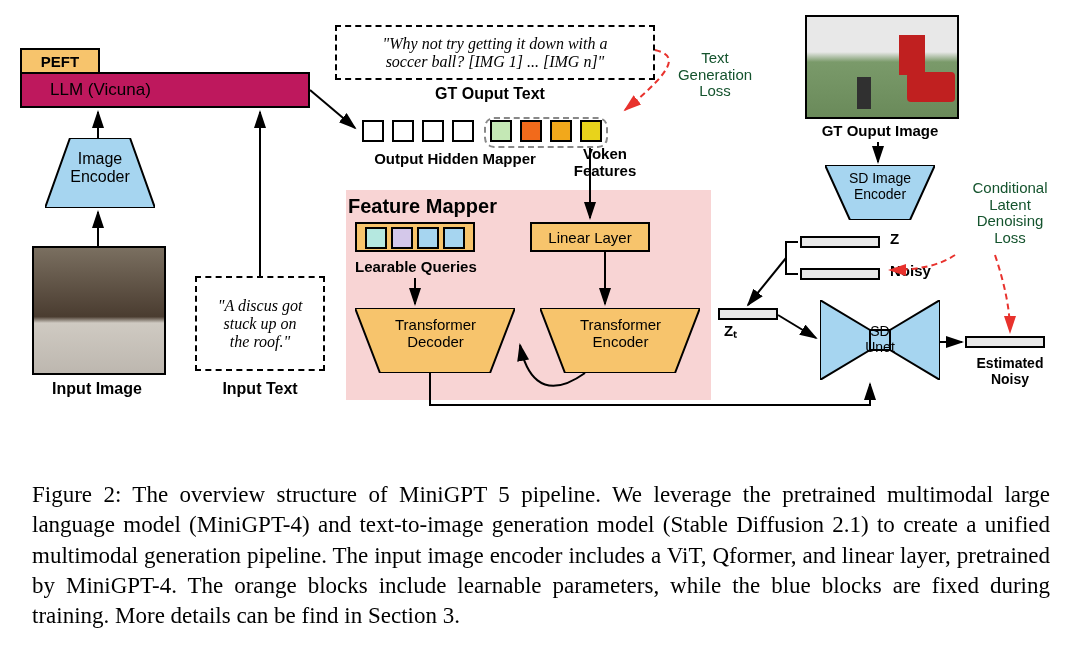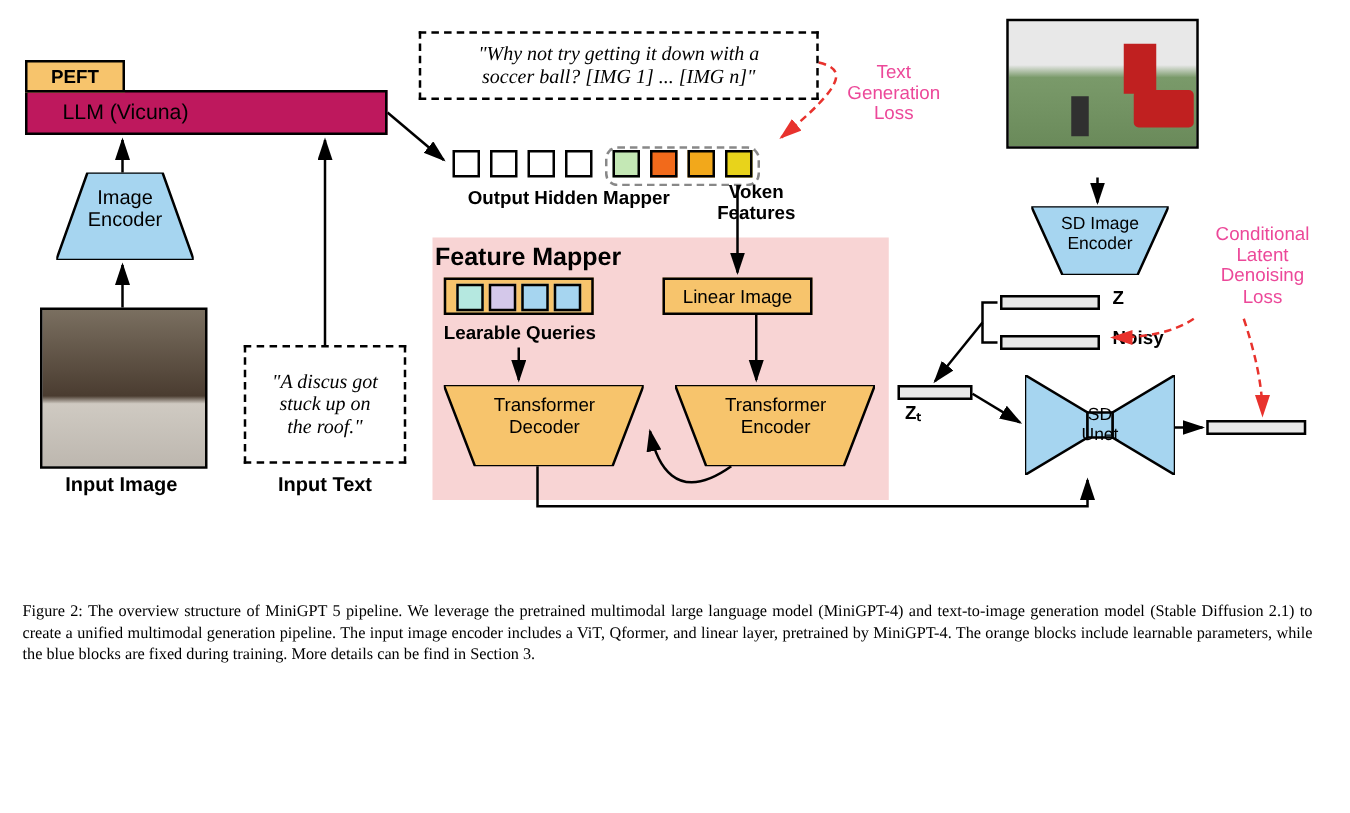--- a/index.html
+++ b/index.html
@@ -33,39 +33,39 @@
   .orange { background: #f7c46c; }
   .pink { background: #f8d4d4; }
   .white { background: #fff; }
   .label {
     position: absolute;
     font-family: Arial, Helvetica, sans-serif;
     font-weight: bold;
     text-align: center;
     line-height: 1.15;
   }
-  .redtext { color: #ec4899; font-family: Arial, sans-serif; font-size: 15px; line-height: 1.1;}
+  .redtext { color: #14532d; font-family: Arial, sans-serif; font-size: 15px; line-height: 1.1;}
   .dashed { border: 2px dashed #000; }
   .trap {
     position: absolute;
   }
   .img-ph {
     position: absolute;
     background: linear-gradient(#8bb88b,#c9d5c9 60%,#8a8a8a);
     border: 2px solid #000;
   }
   .tinybox {
     width: 18px; height: 18px; border: 2px solid #000; display: inline-block; margin: 0 2px;
   }
   .caption {
     position: absolute;
-    left: 18px;
+    left: 32px;
     right: 30px;
     top: 480px;
-    font-size: 13px;
+    font-size: 23px;
     line-height: 1.32;
     text-align: justify;
   }
   svg.arrow { position: absolute; overflow: visible; }
 </style>
 </head>
 <body>
 
 <div class="diagram">
 
@@ -82,20 +82,21 @@
   <div class="img-ph" style="left:12px;top:236px;width:130px;height:125px;background:linear-gradient(#7a6f60,#4a3c30 55%,#cfcac2 60%,#bdb7af)"></div>
   <div class="label" style="left:12px;top:370px;width:130px;font-size:16px">Input Image</div>
 
   <div class="box dashed white" style="left:175px;top:266px;width:130px;height:95px;font-style:italic;font-size:16px;white-space:pre-line;font-family:'Times New Roman',serif">"A discus got
 stuck up on
 the roof."</div>
   <div class="label" style="left:175px;top:370px;width:130px;font-size:16px">Input Text</div>
 
   <div class="box dashed white" style="left:315px;top:15px;width:320px;height:55px;font-style:italic;font-size:16px;white-space:pre-line;font-family:'Times New Roman',serif;padding:2px">"Why not try getting it down with a
 soccer ball? [IMG 1] ... [IMG n]"</div>
+  <div class="label" style="left:365px;top:75px;width:210px;font-size:16px">GT Ouput Text</div>
 
   <div style="position:absolute;left:340px;top:107px">
     <span class="tinybox" style="background:#fff"></span>
     <span class="tinybox" style="background:#fff"></span>
     <span class="tinybox" style="background:#fff"></span>
     <span class="tinybox" style="background:#fff"></span>
     <span style="display:inline-block;border:2px dashed #888;border-radius:10px;padding:1px 2px 0 2px;margin-left:4px">
       <span class="tinybox" style="background:#c4e8b5"></span>
       <span class="tinybox" style="background:#f26a1b"></span>
       <span class="tinybox" style="background:#f2a81b"></span>
@@ -114,39 +115,40 @@
   <div class="label" style="left:328px;top:185px;font-size:20px">Feature Mapper</div>
 
   <div class="box orange" style="left:335px;top:212px;width:120px;height:30px;z-index:2;padding-top:2px">
     <span class="tinybox" style="background:#b5e8e0"></span>
     <span class="tinybox" style="background:#d4c8ea"></span>
     <span class="tinybox" style="background:#a6d5f0"></span>
     <span class="tinybox" style="background:#a6d5f0"></span>
   </div>
   <div class="label" style="left:335px;top:248px;font-size:15px">Learable Queries</div>
 
-  <div class="box orange" style="left:510px;top:212px;width:120px;height:30px;font-size:15px;z-index:2">Linear Image</div>
+  <div class="box orange" style="left:510px;top:212px;width:120px;height:30px;font-size:15px;z-index:2">Linear Layer</div>
 
   <svg class="trap" style="left:335px;top:298px;width:160px;height:65px;z-index:2">
     <polygon points="0,0 160,0 135,65 25,65" fill="#f7c46c" stroke="#000" stroke-width="2"></polygon>
   </svg>
   <div class="label" style="left:348px;top:306px;width:135px;font-size:15px;font-weight:normal;white-space:pre-line;z-index:3">Transformer
 Decoder</div>
 
   <svg class="trap" style="left:520px;top:298px;width:160px;height:65px;z-index:2">
     <polygon points="0,0 160,0 135,65 25,65" fill="#f7c46c" stroke="#000" stroke-width="2"></polygon>
   </svg>
   <div class="label" style="left:533px;top:306px;width:135px;font-size:15px;font-weight:normal;white-space:pre-line;z-index:3">Transformer
 Encoder</div>
 
   <div class="img-ph" style="left:785px;top:5px;width:150px;height:100px;background:linear-gradient(#e8e8e8 35%,#7a9a6a 45%,#6a8a5a);">
     <div style="position:absolute;left:92px;top:18px;width:26px;height:40px;background:#c02020"></div>
     <div style="position:absolute;left:50px;top:60px;width:14px;height:32px;background:#303030"></div>
     <div style="position:absolute;left:100px;top:55px;width:48px;height:30px;background:#c02020;border-radius:4px"></div>
   </div>
+  <div class="label" style="left:775px;top:112px;width:170px;font-size:15px">GT Ouput Image</div>
 
   <svg class="trap" style="left:805px;top:155px;width:110px;height:55px">
     <polygon points="0,0 110,0 85,55 25,55" fill="#a6d5f0" stroke="#000" stroke-width="2"></polygon>
   </svg>
   <div class="label" style="left:812px;top:160px;width:96px;font-size:14px;font-weight:normal;white-space:pre-line">SD Image
 Encoder</div>
 
   <div class="box" style="left:780px;top:226px;width:80px;height:12px;background:#e8e8e8"></div>
   <div class="label" style="left:870px;top:220px;font-size:15px">Z</div>
 
@@ -158,20 +160,22 @@
 
   <svg class="trap" style="left:800px;top:290px;width:120px;height:80px">
     <polygon points="0,0 50,30 50,50 0,80" fill="#a6d5f0" stroke="#000" stroke-width="2"></polygon>
     <polygon points="120,0 70,30 70,50 120,80" fill="#a6d5f0" stroke="#000" stroke-width="2"></polygon>
     <rect x="50" y="30" width="20" height="20" fill="#a6d5f0" stroke="#000" stroke-width="2"></rect>
   </svg>
   <div class="label" style="left:820px;top:313px;width:80px;font-size:14px;font-weight:normal;white-space:pre-line">SD
 Unet</div>
 
   <div class="box" style="left:945px;top:326px;width:80px;height:12px;background:#e8e8e8"></div>
+  <div class="label" style="left:945px;top:345px;width:90px;font-size:14px;white-space:pre-line">Estimated
+Noisy</div>
 
   <div class="label redtext" style="left:940px;top:170px;width:100px;font-weight:normal">Conditional
 Latent
 Denoising
 Loss</div>
 
   <svg class="arrow" style="left:0;top:0;width:1040px;height:450px">
     <defs>
       <marker id="ah" markerWidth="10" markerHeight="10" refX="8" refY="3" orient="auto">
         <path d="M0,0 L9,3 L0,6 Z" fill="#000"></path>

